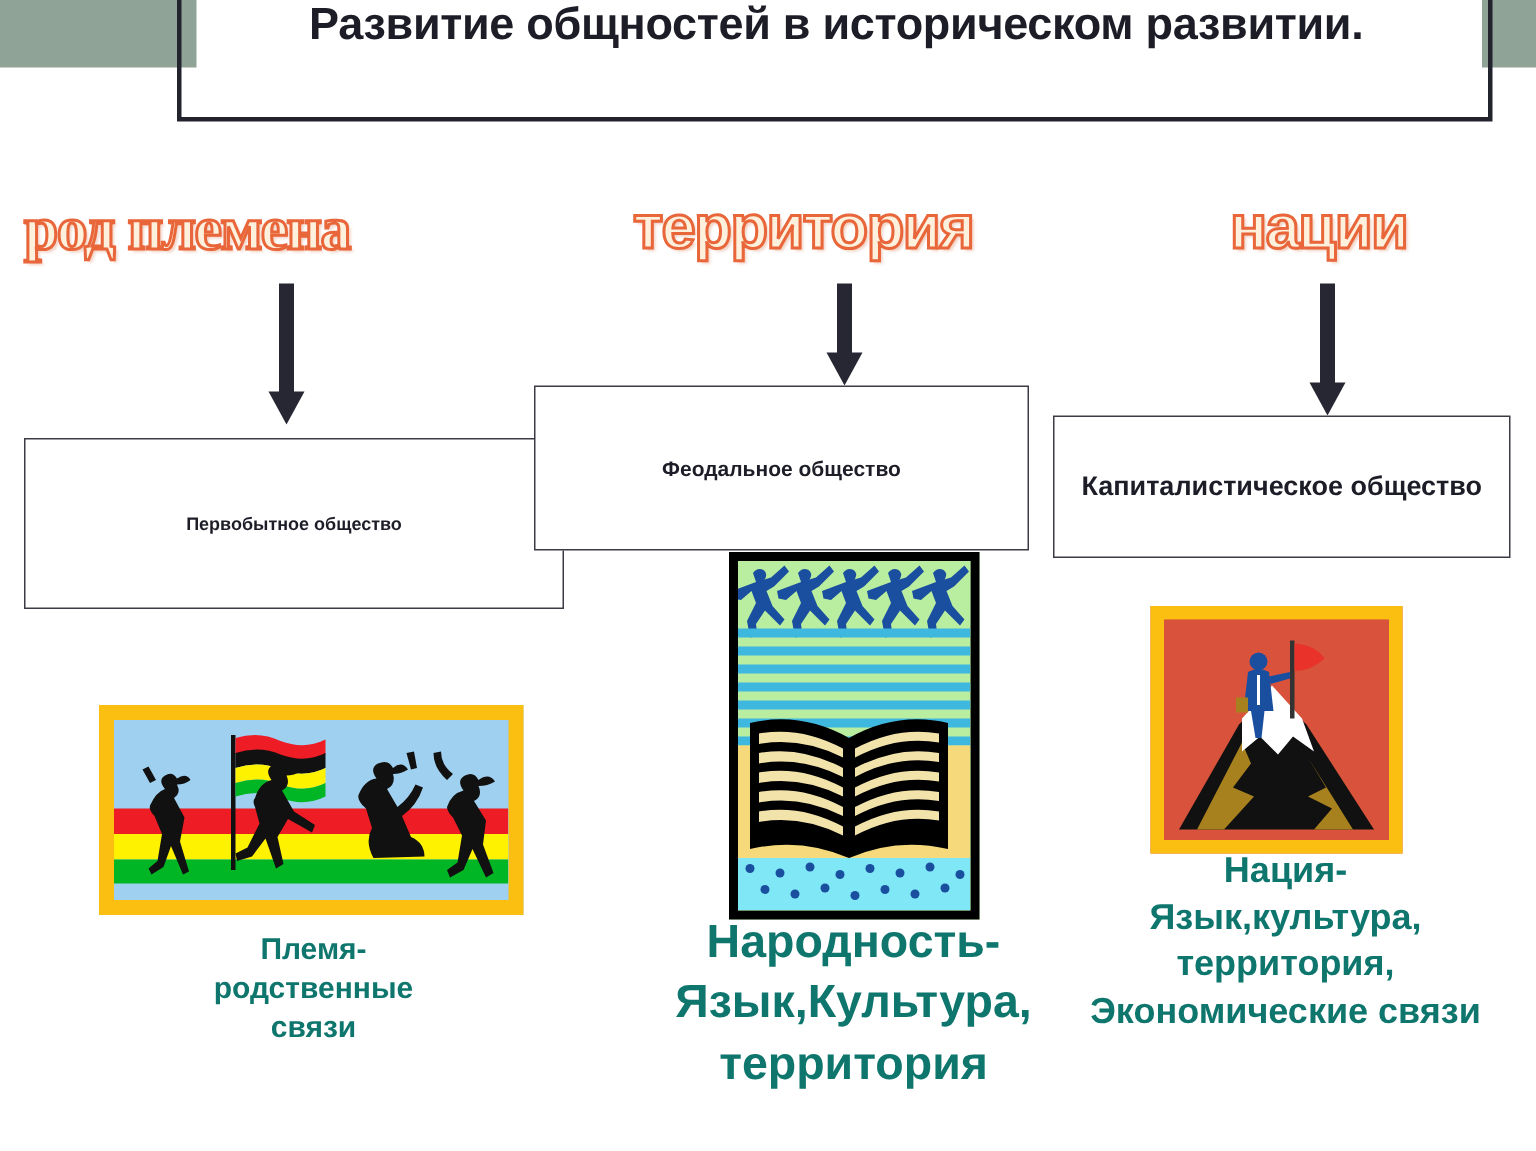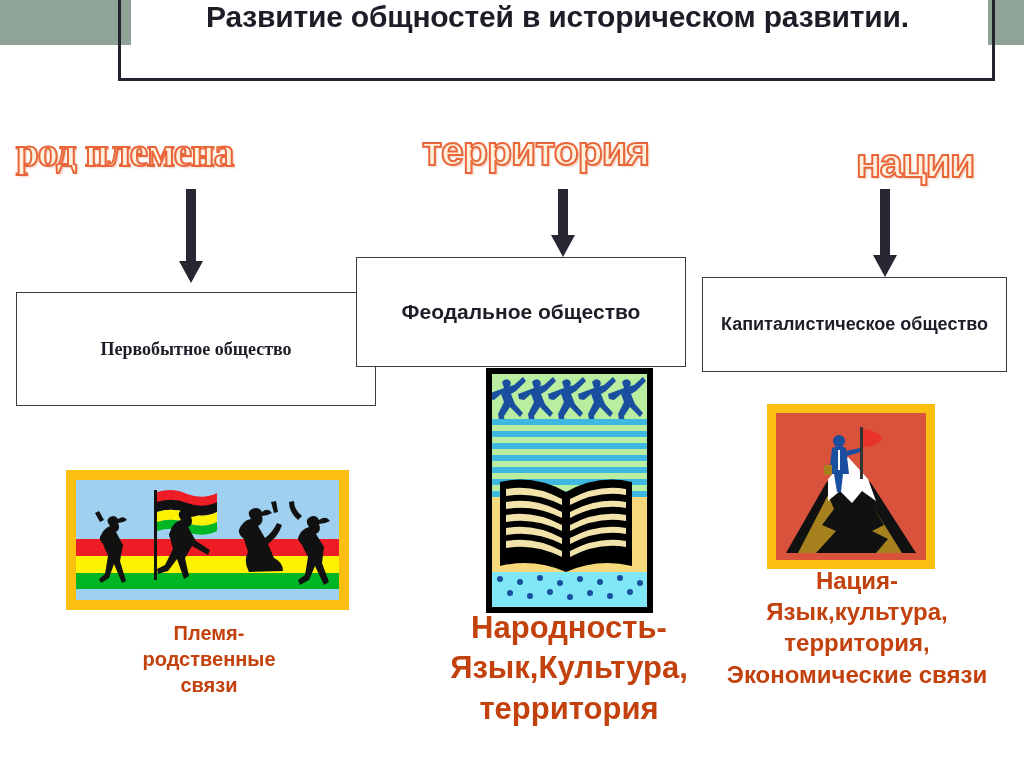--- a/index.html
+++ b/index.html
@@ -59,21 +59,21 @@
     font-style: normal;
     color: #fdf0dc;
     -webkit-text-stroke: 2px #e8663a;
     letter-spacing: -1px;
     white-space: nowrap;
     text-shadow: 2px 2px 2px rgba(215,120,80,0.35);
     z-index: 5;
   }
   .wa-1 { left: 16px;  top: 128px; font-family: Liberation Serif, serif; }
   .wa-2 { left: 422px; top: 128px; }
-  .wa-3 { left: 820px; top: 140px; margin-left: 36px; }
+  .wa-3 { left: 820px; top: 128px; }
 
   
   .arrow {
     position: absolute;
     width: 24px;
     z-index: 2;
   }
   .arrow .shaft {
     position: absolute;
     left: 7px;
@@ -108,22 +108,22 @@
     box-sizing: border-box;
     background: #ffffff;
     display: flex;
     align-items: center;
     justify-content: center;
     text-align: center;
     color: #1d1d28;
     font-weight: bold;
     z-index: 2;
   }
-  .box-1 { left: 16px;  top: 292px; width: 360px; height: 114px; font-size: 18px; font-family: Liberation Serif, serif; }
-  .box-2 { left: 356px; top: 257px; width: 330px; height: 110px; font-size: 21px; }
+  .box-1 { left: 16px;  top: 292px; width: 360px; height: 114px; font-size: 12px; }
+  .box-2 { left: 356px; top: 257px; width: 330px; height: 110px; font-size: 14px; }
   .box-3 { left: 702px; top: 277px; width: 305px; height: 95px;  font-size: 18px; line-height: 1.35; }
 
   
   .pic {
     position: absolute;
     box-sizing: border-box;
     z-index: 2;
   }
 
   
@@ -148,21 +148,21 @@
     border: 9px solid #fbbf12;
     background: #d9533c;
   }
   .nation-inner { position: absolute; inset: 0; overflow: hidden; }
 
   
   .caption {
     position: absolute;
     text-align: center;
     font-weight: bold;
-    color: #c2410c;
+    color: #0f766e;
     line-height: 1.3;
     z-index: 2;
     white-space: pre-line;
   }
   .cap-1 { left: 80px;  top: 620px; width: 258px; font-size: 20px; }
   .cap-2 { left: 440px; top: 608px; width: 258px; font-size: 31px; }
   .cap-3 { left: 690px; top: 565px; width: 334px; font-size: 24px; }
 </style>
 </head>
 <body>

